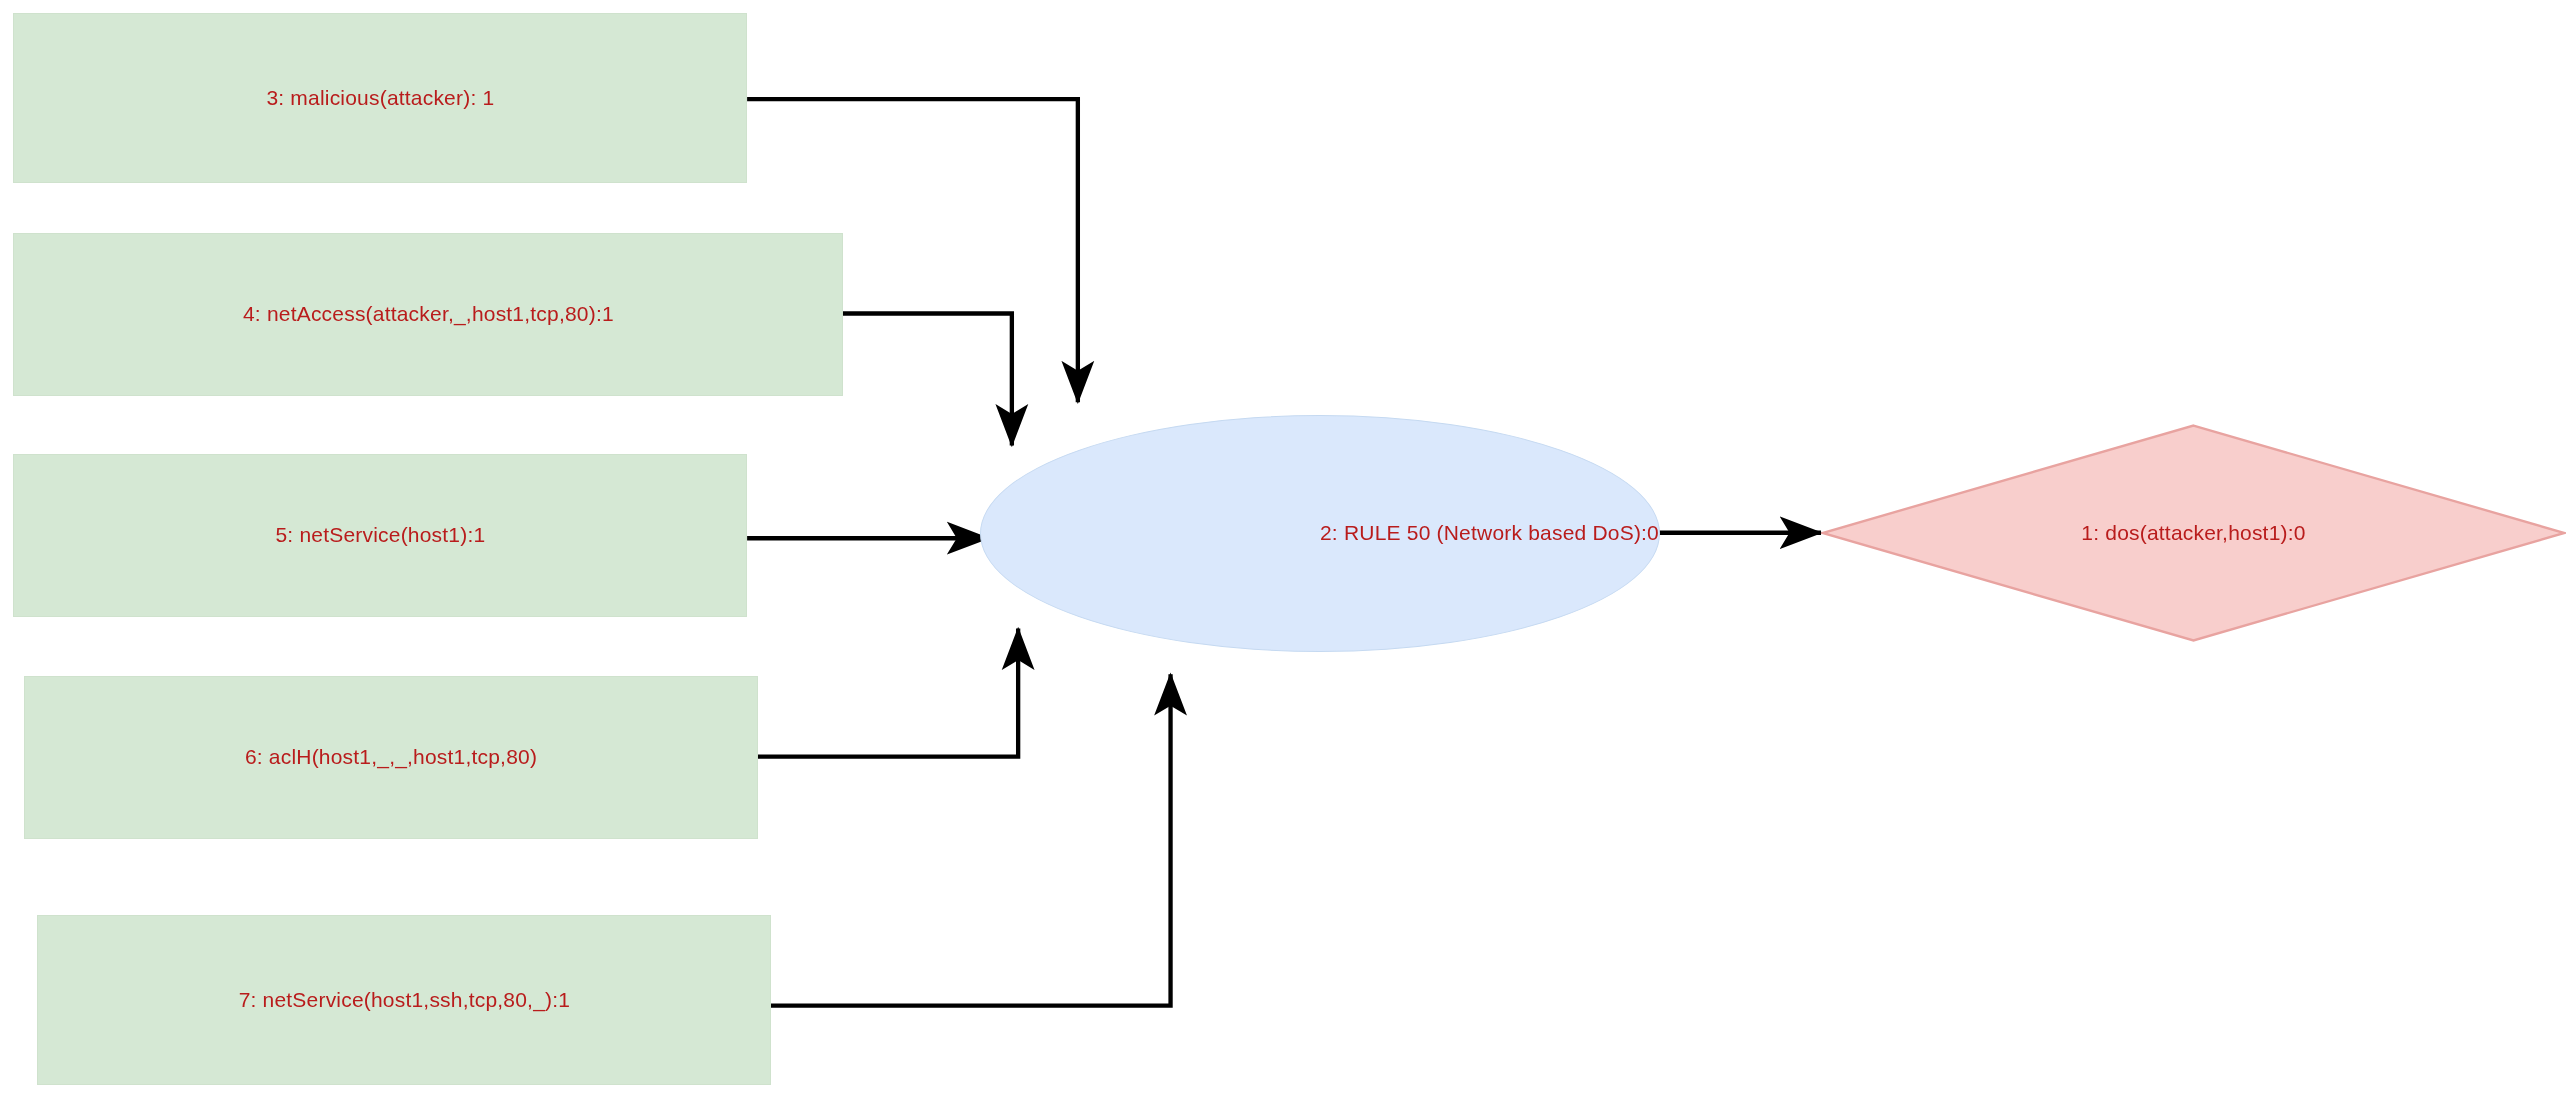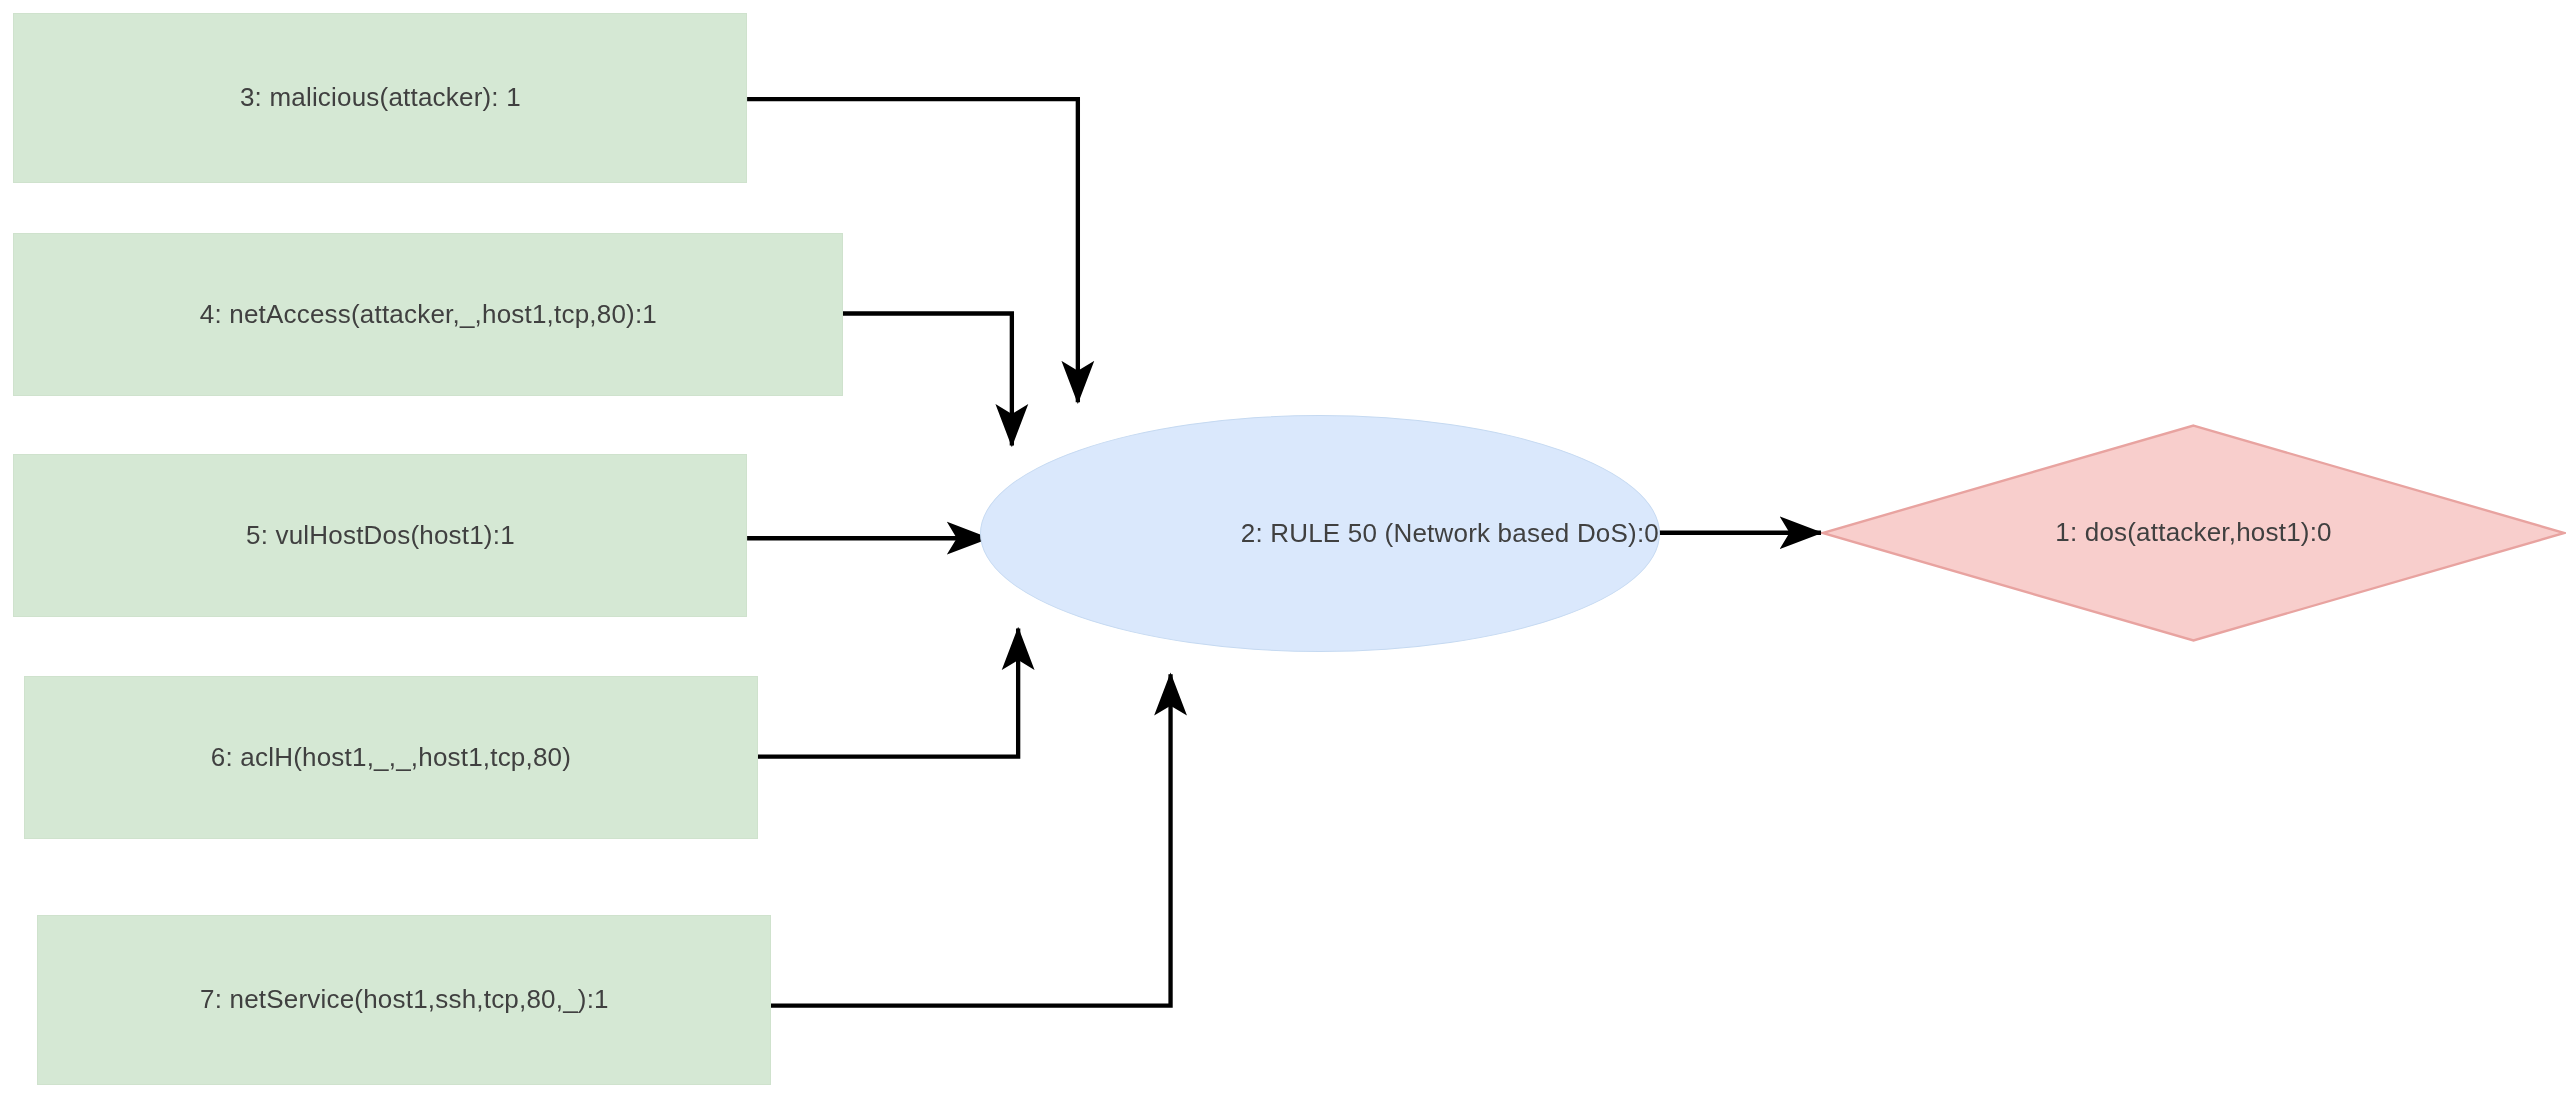--- a/index.html
+++ b/index.html
@@ -27,22 +27,22 @@
   }
   .node {
     position: absolute;
     box-sizing: border-box;
     display: flex;
     align-items: center;
     justify-content: center;
     text-align: center;
   }
   .node-label {
-    color: #404040;
-    font-size: 26px;
+    color: #b91c1c;
+    font-size: 21px;
     line-height: 1.15;
     white-space: nowrap;
     letter-spacing: 0.2px;
   }
   .fact-node {
     background: #d5e8d4;
     border: 1.6px solid #cfe2cd;
   }
   .rule-node {
     background: #dae8fc;
@@ -90,21 +90,21 @@
 
   <div class="node fact-node" style="left:13.4px; top:13.4px; width:734px; height:170px;">
     <span class="node-label">3: malicious(attacker): 1</span>
   </div>
 
   <div class="node fact-node" style="left:13.4px; top:233px; width:830px; height:163px;">
     <span class="node-label">4: netAccess(attacker,_,host1,tcp,80):1</span>
   </div>
 
   <div class="node fact-node" style="left:13.4px; top:454px; width:734px; height:163px;">
-    <span class="node-label">5: vulHostDos(host1):1</span>
+    <span class="node-label">5: netService(host1):1</span>
   </div>
 
   <div class="node fact-node" style="left:24px; top:676px; width:734px; height:163px;">
     <span class="node-label">6: aclH(host1,_,_,host1,tcp,80)</span>
   </div>
 
   <div class="node fact-node" style="left:13.4px; top:915px; width:734px; height:170px;margin-left:24px;">
     <span class="node-label">7: netService(host1,ssh,tcp,80,_):1</span>
   </div>
 

